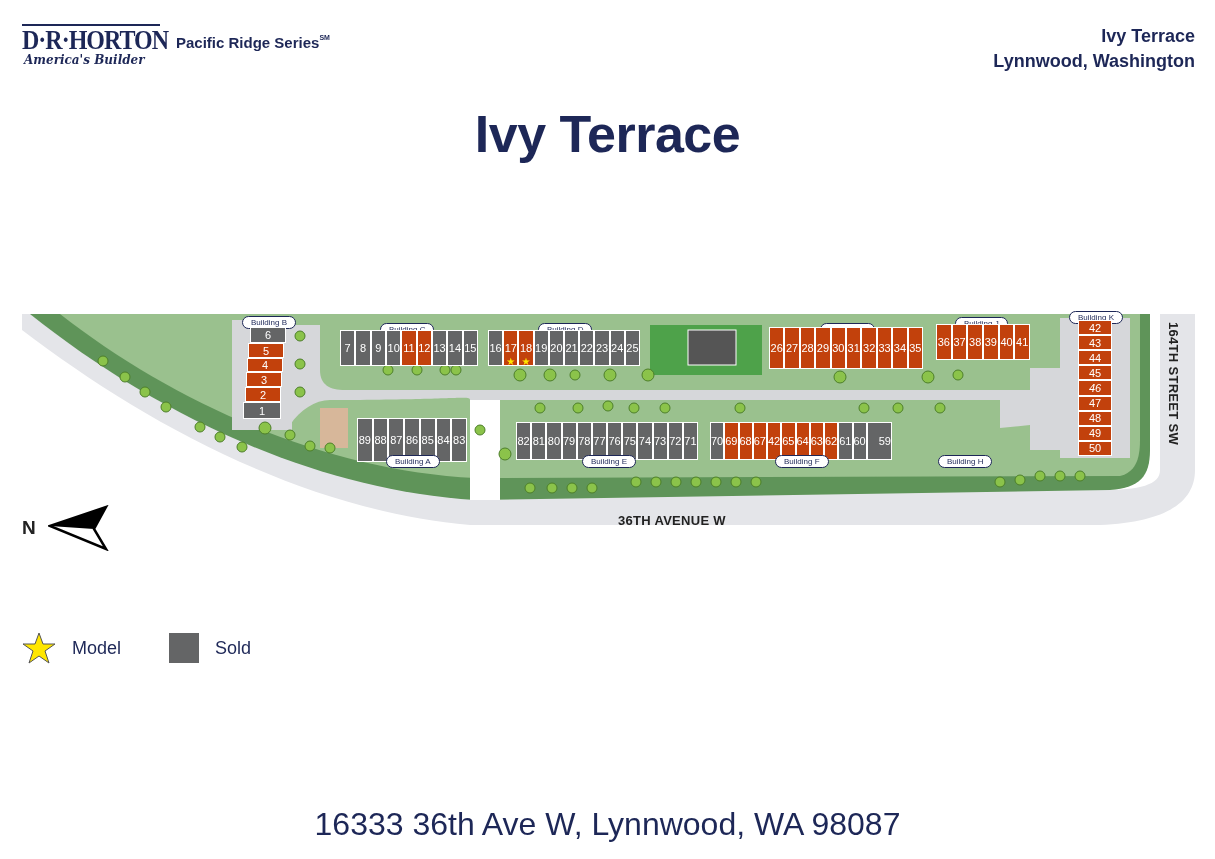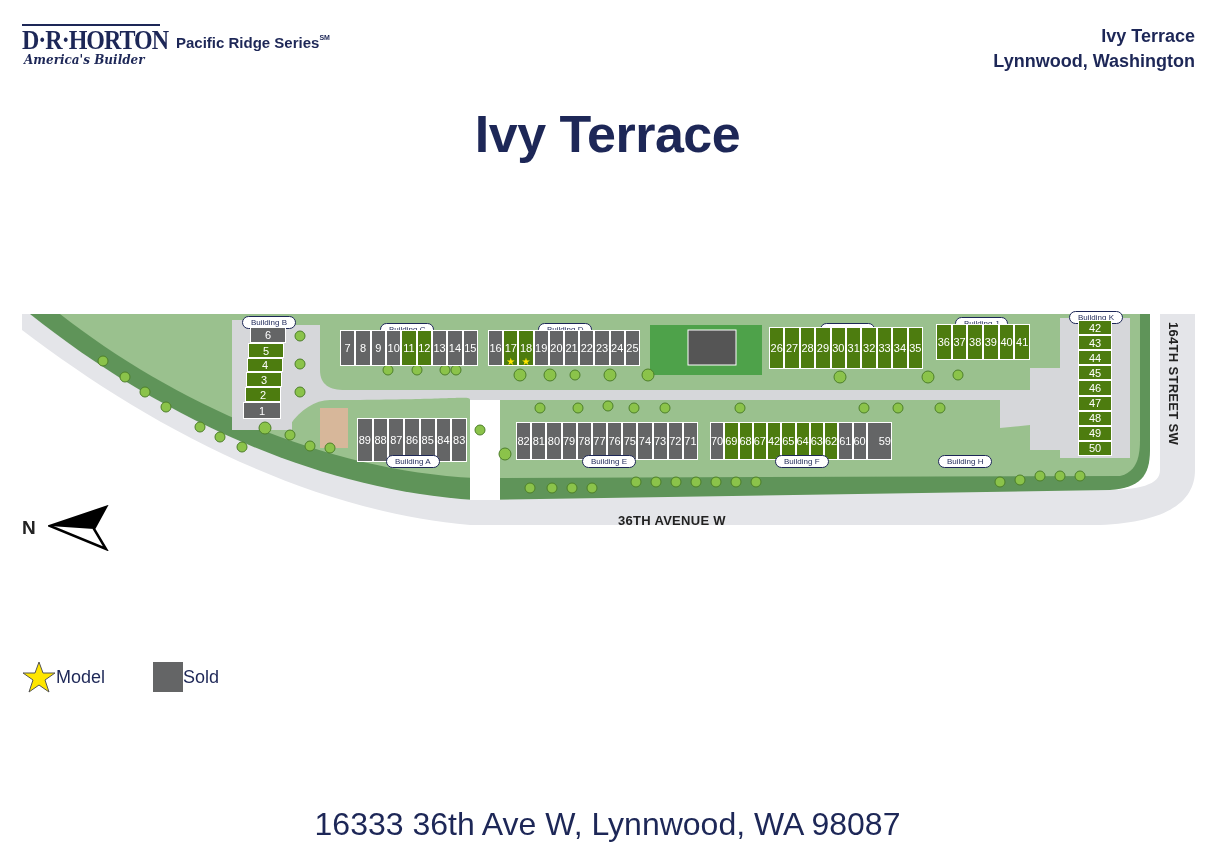--- a/index.html
+++ b/index.html
@@ -12,27 +12,27 @@
   .logo-sub { font-family: "DejaVu Serif", serif; font-style: italic; font-weight: bold; font-size: 12px; color: #1d2757; margin-left: 2px; line-height: 16px; }
   .series { left: 176px; top: 34px; font-size: 15px; font-weight: bold; color: #1d2757; }
   .series sup { font-size: 7px; vertical-align: 8px; }
   .top-right { right: 20px; top: 24px; text-align: right; font-size: 18px; font-weight: bold; line-height: 25px; color: #1d2757; }
   .title { left: 0; width: 1215px; top: 104px; text-align: center; font-size: 52px; font-weight: bold; color: #1d2757; letter-spacing: -0.5px; }
   .address { left: 0; width: 1215px; top: 806px; text-align: center; font-size: 32px; color: #1d2757; }
   
   .north { left: 22px; top: 505px; display: flex; align-items: center; gap: 12px; }
   .north-label { font-weight: bold; font-size: 19px; color: #222; }
   .legend { left: 22px; top: 632px; display: flex; align-items: center; font-size: 18px; color: #1d2757; }
-  .legend-item { display: flex; align-items: center; margin-right: 48px; margin-top: 29px; }
+  .legend-item { display: flex; align-items: center; gap: 16px; margin-right: 48px; }
   .sold-swatch { width: 30px; height: 30px; background: #646566; }
   
   .map { left: 0; top: 300px; width: 969px; height: 245px; }
   .unit { position: absolute; display: flex; align-items: center; justify-content: center; color: #fff; font-size: 11px; border: 1px solid #fff; }
   .sold { background: #646566; }
-  .avail { background: #4d7c0f; }
+  .avail { background: #c2410c; }
   .bldg-label { position: absolute; background: #fff; border: 1.5px solid #1d2757; border-radius: 10px; font-size: 8px; padding: 1px 8px; color: #1d2757; white-space: nowrap; }
   .star { position: absolute; color: #ffe600; font-size: 10px; }
   .road-label { font-size: 13px; color: #222; font-weight: bold; letter-spacing: 0.3px; }
   .road-label-v { writing-mode: vertical-rl; font-size: 13px; color: #222; font-weight: bold; letter-spacing: 0.3px; }
 </style>
 </head>
 <body>
 
 <div class="abs logo">
   <div class="logo-bar"></div>
@@ -262,21 +262,21 @@
       </div>
       <div class="unit avail" style="position: relative; flex: 1 1 0%;">
         <span>43</span>
       </div>
       <div class="unit avail" style="position: relative; flex: 1 1 0%;">
         <span>44</span>
       </div>
       <div class="unit avail" style="position: relative; flex: 1 1 0%;">
         <span>45</span>
       </div>
-      <div class="unit avail" style="position: relative; flex: 1 1 0%;">
+      <div class="unit avail" style="position: relative; flex: 1 1 0%; font-style: italic;">
         <span>46</span>
       </div>
       <div class="unit avail" style="position: relative; flex: 1 1 0%;">
         <span>47</span>
       </div>
       <div class="unit avail" style="position: relative; flex: 1 1 0%;">
         <span>48</span>
       </div>
       <div class="unit avail" style="position: relative; flex: 1 1 0%;">
         <span>49</span>

